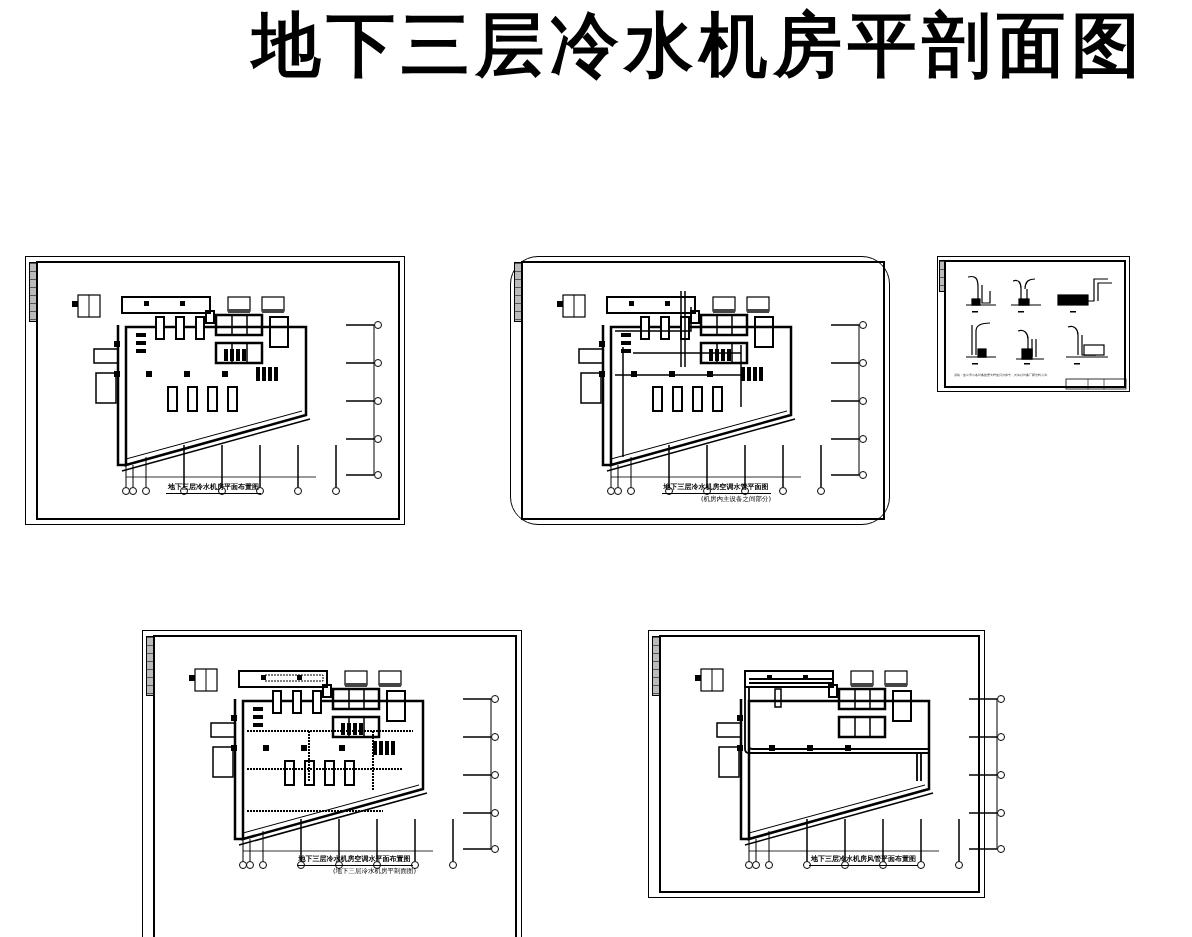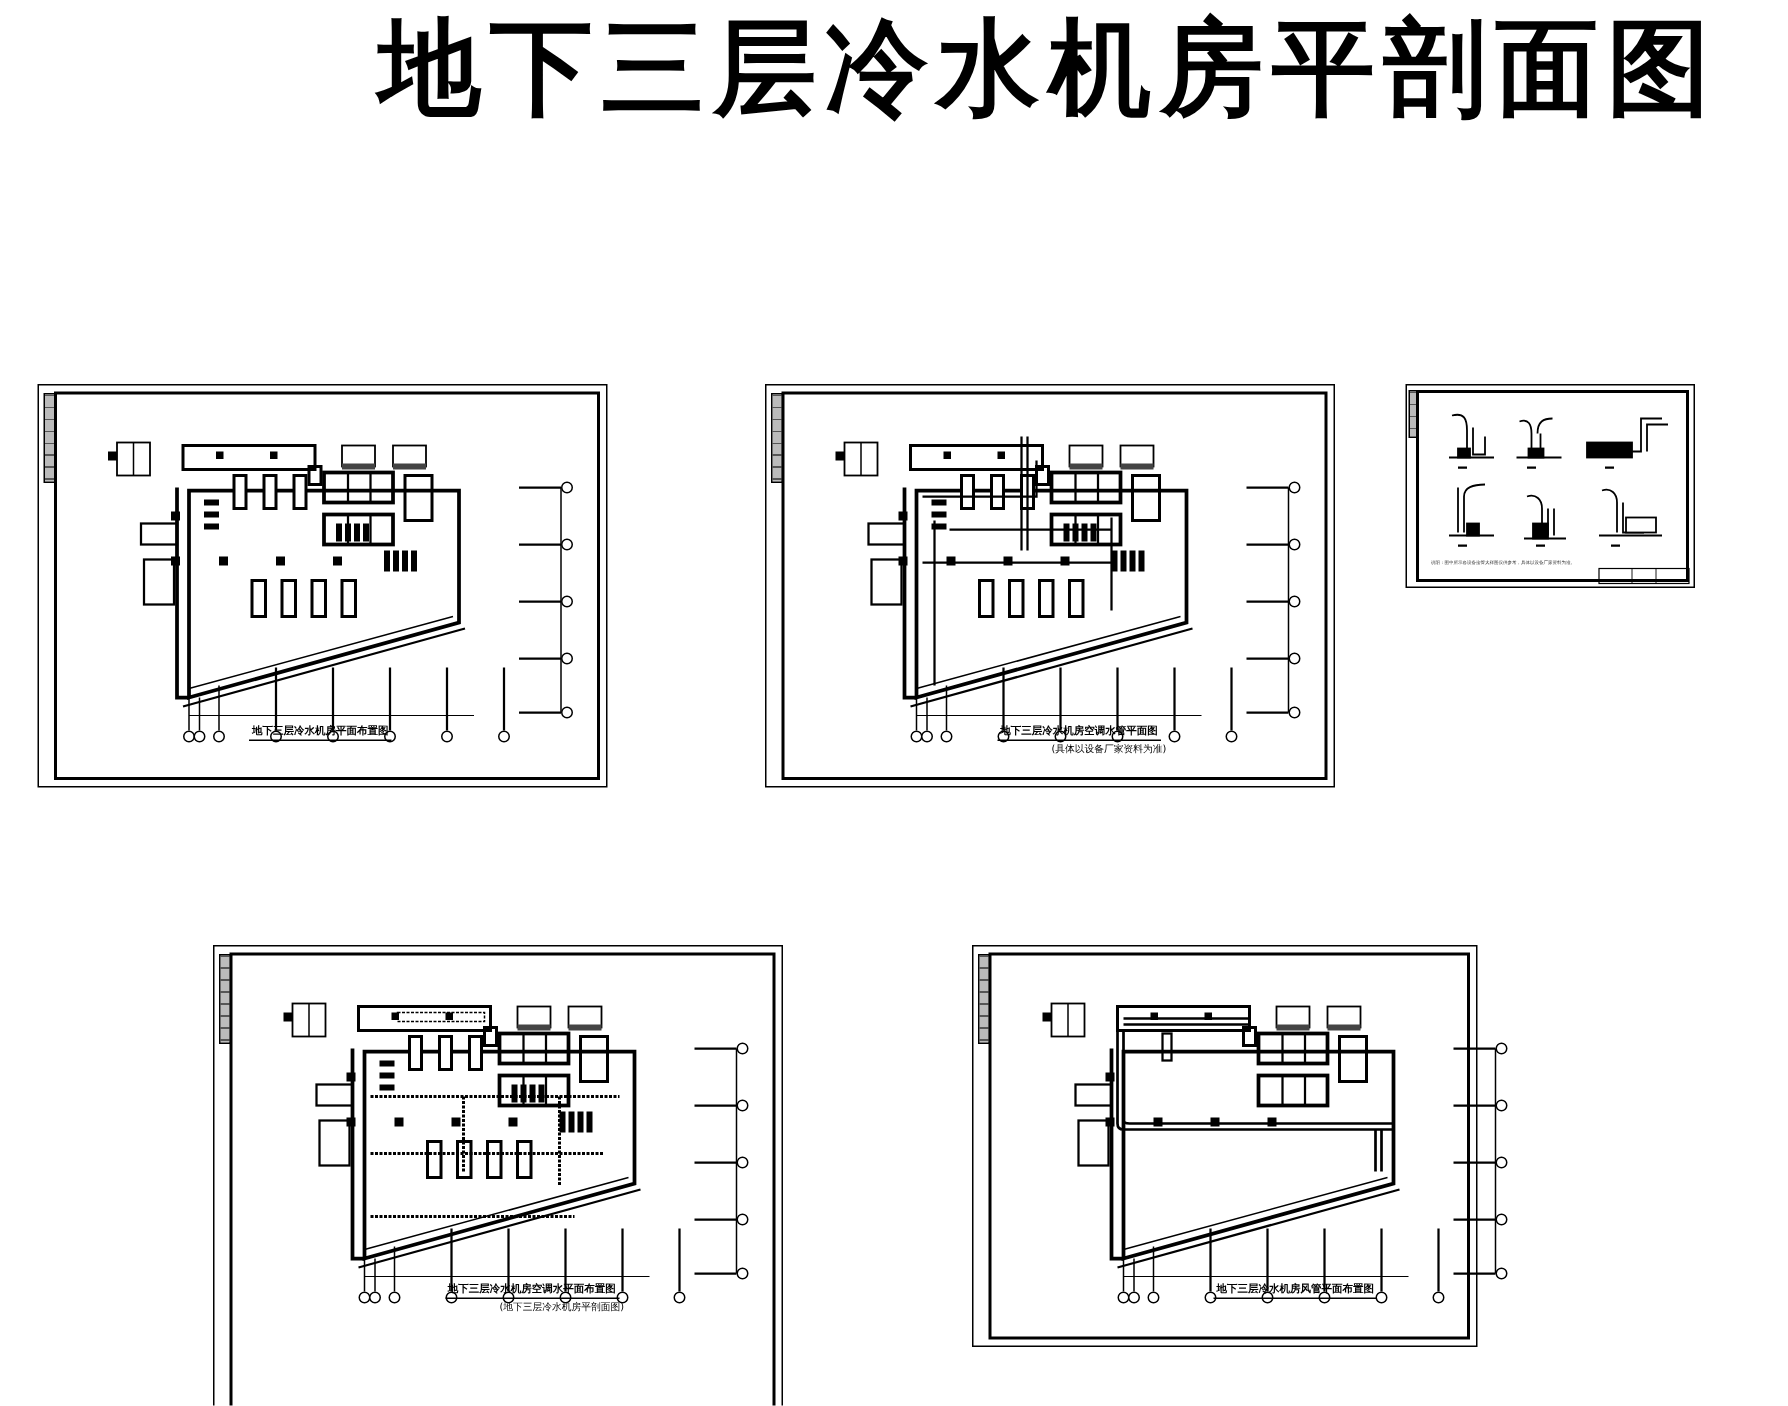--- a/index.html
+++ b/index.html
@@ -137,41 +137,41 @@
     <g transform="translate(30,30)">
         <use href="#plan"></use>
         <use href="#chillers-1"></use>
       </g>
   </svg>
   <div class="caption" style="left:140px; top:225px;">
     <span class="t">地下三层冷水机房平面布置图</span>
   </div>
 </div>
 
-<div class="sheet" style="left:510px; top:256px; width:380px; height:269px;">
+<div class="sheet" style="left:510px; top:256px; width:380px; height:269px;border-radius:28px;">
   <div class="inner" style="left:10px; top:4px; right:4px; bottom:4px;"></div>
   <div class="binding" style="left:3px; top:5px; width:6px; height:58px;"></div>
   <svg width="380" height="269">
     <g transform="translate(30,30)">
         <use href="#plan"></use>
         <use href="#chillers-1"></use>
       <g stroke="#000" stroke-width="1.5" fill="none">
         <path d="M74,44 L150,44 L150,20"></path>
           <path d="M74,88 L200,88"></path>
           <path d="M82,60 L82,170"></path>
         <path d="M92,66 L200,66"></path>
           <path d="M140,80 L140,4"></path>
           <path d="M144,80 L144,4"></path>
         <path d="M200,58 L200,120"></path>
       </g>
     </g>
   </svg>
   <div class="caption" style="left:150px; top:225px;">
     <span class="t">地下三层冷水机房空调水管平面图</span>
-    <span class="s">(具体以设备厂家资料为准)</span>
+    <span class="s">(机房内主设备之间部分)</span>
   </div>
 </div>
 
 <div class="sheet" style="left:937px; top:256px; width:193px; height:136px;">
   <div class="inner" style="left:6px; top:3px; right:3px; bottom:3px;"></div>
   <div class="binding" style="left:1px; top:3px; width:4px; height:30px;"></div>
   <svg width="193" height="136">
     <g stroke="#000" fill="none" stroke-width="1.2">
       <g transform="translate(30,20)">
           <path d="M0,0 C8,-2 10,2 10,10 L10,26 M14,8 L14,26 L22,26 L22,14 M-2,28 L28,28"></path>

